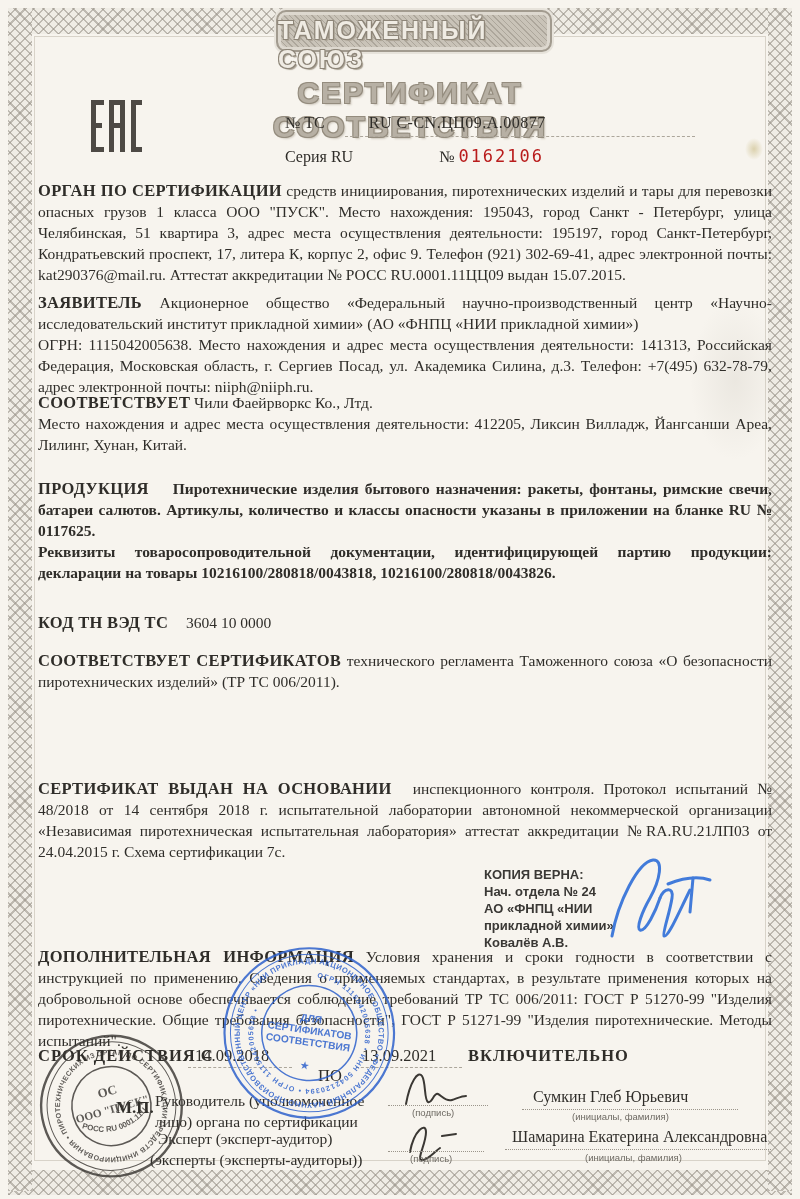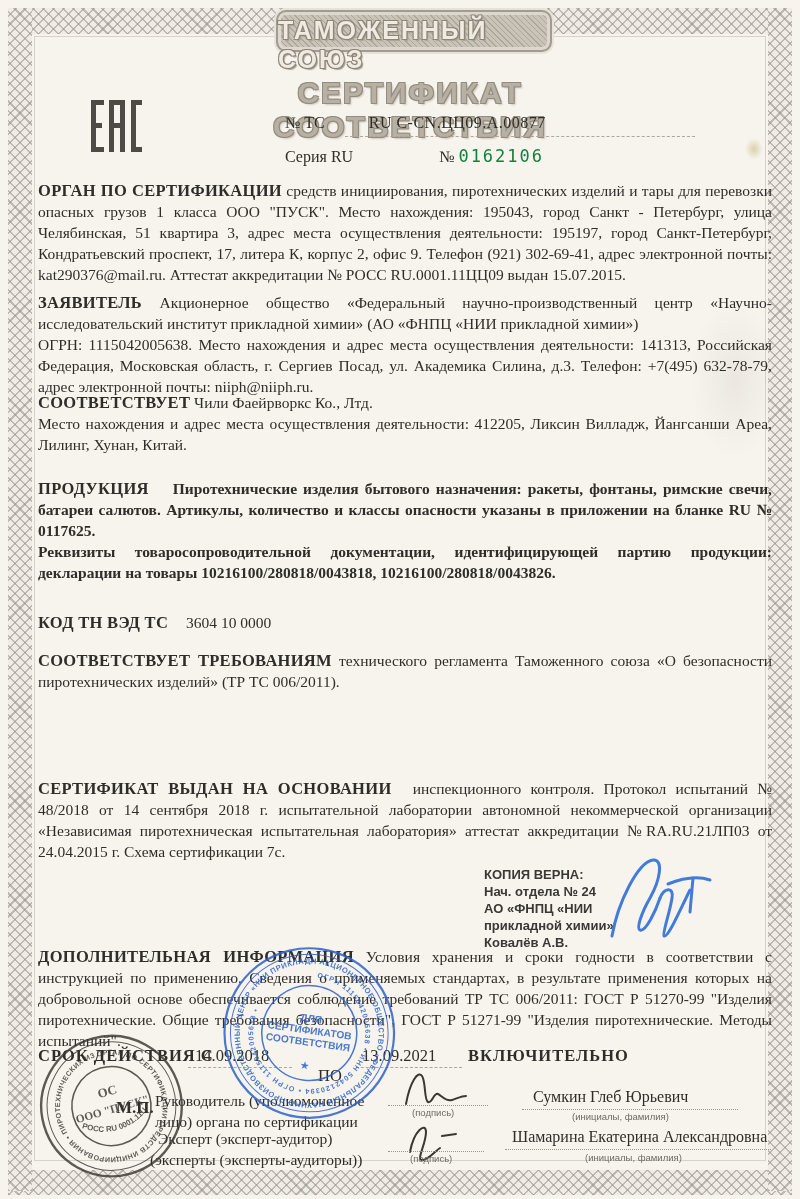--- a/index.html
+++ b/index.html
@@ -27,21 +27,21 @@
     color:#efebe3;text-shadow:-1px -1px 0 #8d8578,1px -1px 0 #8d8578,-1px 1px 0 #8d8578,1px 1px 0 #8d8578,2px 2px 1px #aaa294;margin-top:28px;}
 
   .doc-title{position:absolute;left:185px;top:76px;width:450px;text-align:center;
     font-family:"Liberation Sans", sans-serif;font-weight:bold;font-size:30px;letter-spacing:2px;
     color:#b7b0a4;text-shadow:-1px -1px 0 #948c7e,1px -1px 0 #948c7e,-1px 1px 0 #948c7e,1px 1px 0 #948c7e,2px 2px 2px #cfc9be;}
 
   .numrow{position:absolute;font-size:16px;}
   .lab-b{font-weight:normal;}
   .dotline{position:absolute;border-bottom:1px dashed #aca69b;height:1px;}
   .dotline2{position:absolute;border-bottom:1px dotted #9b958b;height:1px;}
-  .serial{font-family:"DejaVu Sans Mono", monospace;font-size:17px;letter-spacing:2px;color:#15803d;}
+  .serial{font-family:"DejaVu Sans Mono", monospace;font-size:17px;letter-spacing:2px;color:#b91c1c;}
 
   .eac{position:absolute;left:90px;top:98px;}
 
   .sec{position:absolute;left:38px;width:734px;text-align:justify;font-size:15.5px;line-height:21px;}
   .sec b.h{font-size:16.5px;letter-spacing:.3px;}
   .h-big{font-size:17px;}
 
   .copyblock{position:absolute;left:484px;top:866px;font-family:"Liberation Sans", sans-serif;
     font-weight:bold;font-size:13px;line-height:17px;color:#3a3835;}
 
@@ -133,21 +133,21 @@
     <span>Пиротехнические изделия бытового назначения: ракеты, фонтаны, римские свечи, батареи салютов. Артикулы, количество и классы опасности указаны в приложении на бланке RU № 0117625.</span></div>
     <div>Реквизиты товаросопроводительной документации, идентифицирующей партию продукции: декларации на товары 10216100/280818/0043818, 10216100/280818/0043826.</div>
   </div>
 
   <div class="sec" style="top:612px;">
     <b class="h">КОД ТН ВЭД ТС</b>
     <span style="margin-left:14px;">3604 10 0000</span>
   </div>
 
   <div class="sec" style="top:650px;">
-    <b class="h">СООТВЕТСТВУЕТ ТРЕБОВАНИЯМ</b>
+    <b class="h">СООТВЕТСТВУЕТ СЕРТИФИКАТОВ</b>
     <span>технического регламента Таможенного союза «О безопасности пиротехнических изделий» (ТР ТС 006/2011).</span>
   </div>
 
   <div class="sec" style="top:778px;">
     <b class="h h-big" style="margin-right:12px;">СЕРТИФИКАТ ВЫДАН НА ОСНОВАНИИ</b>
     <span>инспекционного контроля. Протокол испытаний № 48/2018 от 14 сентября 2018 г. испытательной лаборатории автономной некоммерческой организации «Независимая пиротехническая испытательная лаборатория» аттестат аккредитации №RA.RU.21ЛП03 от 24.04.2015 г. Схема сертификации 7с.</span>
   </div>
 
   <div class="copyblock">
     <div>КОПИЯ ВЕРНА:</div>

